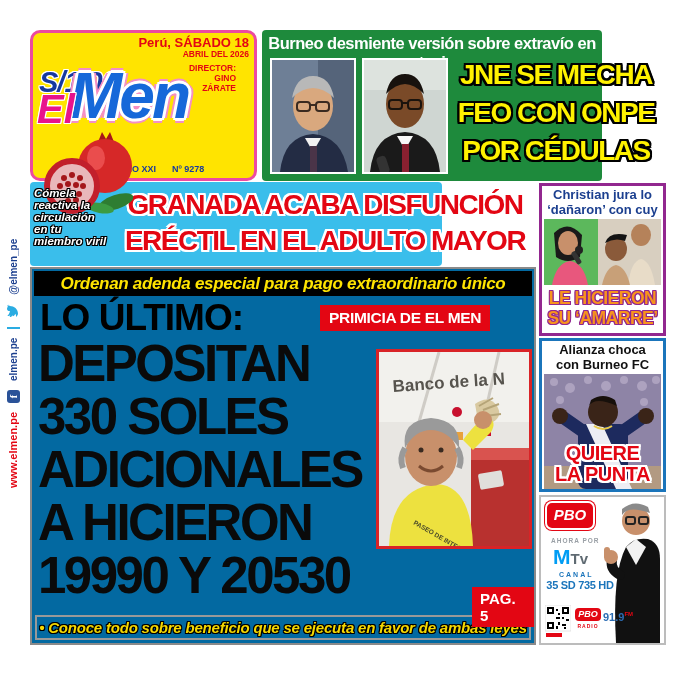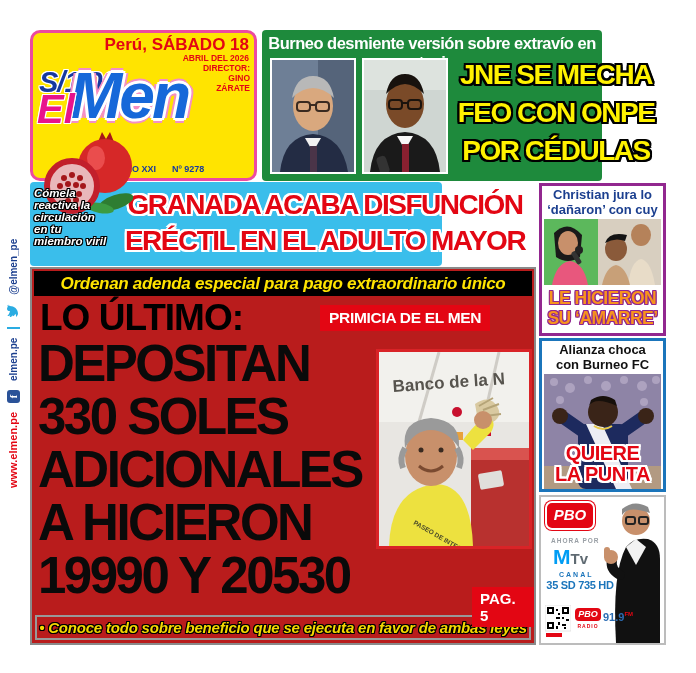--- a/index.html
+++ b/index.html
@@ -11,23 +11,23 @@
   .ob1{text-shadow:-1px -1px 0 #000,1px -1px 0 #000,-1px 1px 0 #000,1px 1px 0 #000,0 -1px 0 #000,0 1px 0 #000,-1px 0 0 #000,1px 0 0 #000;}
   .ob2{text-shadow:-2px -2px 0 #000,2px -2px 0 #000,-2px 2px 0 #000,2px 2px 0 #000,0 -2px 0 #000,0 2px 0 #000,-2px 0 0 #000,2px 0 0 #000,-1px -2px 0 #000,1px 2px 0 #000,-2px 1px 0 #000,2px -1px 0 #000;}
   .ow1{text-shadow:-1px -1px 0 #fff,1px -1px 0 #fff,-1px 1px 0 #fff,1px 1px 0 #fff,0 -1px 0 #fff,0 1px 0 #fff,-1px 0 0 #fff,1px 0 0 #fff;}
   .ow2{text-shadow:-2px -2px 0 #fff,2px -2px 0 #fff,-2px 2px 0 #fff,2px 2px 0 #fff,0 -2px 0 #fff,0 2px 0 #fff,-2px 0 0 #fff,2px 0 0 #fff,-1px -2px 0 #fff,1px 2px 0 #fff,-2px 1px 0 #fff,2px -1px 0 #fff;}
   .op1{text-shadow:-1px -1px 0 #92278F,1px -1px 0 #92278F,-1px 1px 0 #92278F,1px 1px 0 #92278F,0 -1px 0 #92278F,0 1px 0 #92278F,-1px 0 0 #92278F,1px 0 0 #92278F;}
 
   
   .masthead{left:30px;top:30px;width:227px;height:151px;background:#FFE400;border:3px solid #EC4AA0;border-radius:10px;box-sizing:border-box;}
   .price{left:6px;top:2px;font-size:29px;font-weight:bold;font-style:italic;color:#16399F;letter-spacing:-1px;margin-top:31px;}
   .dateline{right:5px;top:3px;text-align:right;color:#E30613;font-weight:bold;line-height:1;}
-  .dateline .d1{font-size:17px;}
+  .dateline .d1{font-size:13px;}
   .dateline .d2{font-size:8.5px;margin-top:1px;}
-  .director{right:4px;top:31px;text-align:right;color:#E30613;font-weight:bold;font-size:8.5px;line-height:1.15;margin-left:48px;}
+  .director{right:18px;top:31px;text-align:right;color:#E30613;font-weight:bold;font-size:8.5px;line-height:1.15;margin-left:48px;}
   .logo-el{left:4px;top:54px;font-size:40px;font-weight:bold;font-style:italic;color:#E8138C;z-index:4;}
   .logo-men{left:36px;top:26px;font-size:64px;font-weight:bold;font-style:italic;color:#1668D9;letter-spacing:-3px;z-index:3;
     text-shadow:-2px -2px 0 #fff,2px -2px 0 #fff,-2px 2px 0 #fff,2px 2px 0 #fff,0 -3px 0 #fff,0 3px 0 #fff,-3px 0 0 #fff,3px 0 0 #fff,
     -5px 0 0 #F48FC4,5px 0 0 #F48FC4,0 5px 0 #F48FC4,0 -5px 0 #F48FC4;}
   .tagline{left:78px;top:115px;width:148px;height:19px;background:#E30613;border-radius:10px;border:1px solid #fff;
     color:#fff;font-weight:bold;font-style:italic;font-size:12px;line-height:18px;text-align:center;z-index:2;}
   .era-issue{left:86px;bottom:4px;color:#16399F;font-weight:bold;font-size:9px;display:flex;gap:16px;}
 
   .pomegranate{left:42px;top:120px;width:100px;height:98px;z-index:6;}
 
@@ -38,21 +38,21 @@
   .jne-photo.p1{left:8px;}
   .jne-photo.p2{left:100px;}
   .jne-head{left:188px;top:26px;width:212px;text-align:center;color:#FFF200;font-weight:bold;font-size:28px;line-height:1.35;letter-spacing:-1.5px;}
 
   
   .granada{left:30px;top:182px;width:412px;height:84px;background:#3ABEEB;border-radius:4px;}
   .granada-note{left:4px;top:5px;width:86px;color:#fff;font-weight:bold;font-style:italic;font-size:11.5px;line-height:1.05;z-index:7;}
   .granada-head{left:88px;top:5px;width:414px;text-align:center;color:#E30613;font-weight:bold;font-size:28px;line-height:1.28;letter-spacing:-1.5px;}
 
   
-  .story{left:30px;top:267px;width:506px;height:378px;background:#b91c1c;border:2px solid #8a8a8a;box-sizing:border-box;padding-left:30px;}
+  .story{left:30px;top:267px;width:506px;height:378px;background:#0369a1;border:2px solid #8a8a8a;box-sizing:border-box;padding-left:30px;}
   .strap{left:2px;top:2px;right:2px;height:25px;background:#000;color:#FFE400;font-weight:bold;font-style:italic;
     font-size:17px;line-height:25px;text-align:center;letter-spacing:-0.3px;}
   .story-kicker{left:8px;top:28px;font-size:37px;font-weight:bold;color:#000;letter-spacing:-1px;z-index:3;}
   .badge{left:288px;top:36px;background:#E30613;color:#fff;font-weight:bold;font-size:15.5px;padding:4px 9px;letter-spacing:-0.3px;z-index:3;}
   .bighead{left:6px;top:68px;z-index:3;}
   .bighead div{font-size:51px;font-weight:bold;color:#0a0a0a;line-height:53px;letter-spacing:-2.5px;white-space:nowrap;}
   .bank-photo{left:344px;top:80px;width:156px;height:200px;border:3px solid #D92327;box-sizing:border-box;z-index:2;background:#e8e6e2;}
   .pag{left:440px;top:318px;background:#E30613;color:#fff;font-weight:bold;font-size:15px;padding:3px 8px;z-index:4;}
   .story-footer{left:3px;right:3px;bottom:3px;height:25px;border:2px solid #999;box-sizing:border-box;text-align:center;
     color:#F5D800;font-weight:bold;font-style:italic;font-size:15px;line-height:21px;letter-spacing:-0.2px;}

